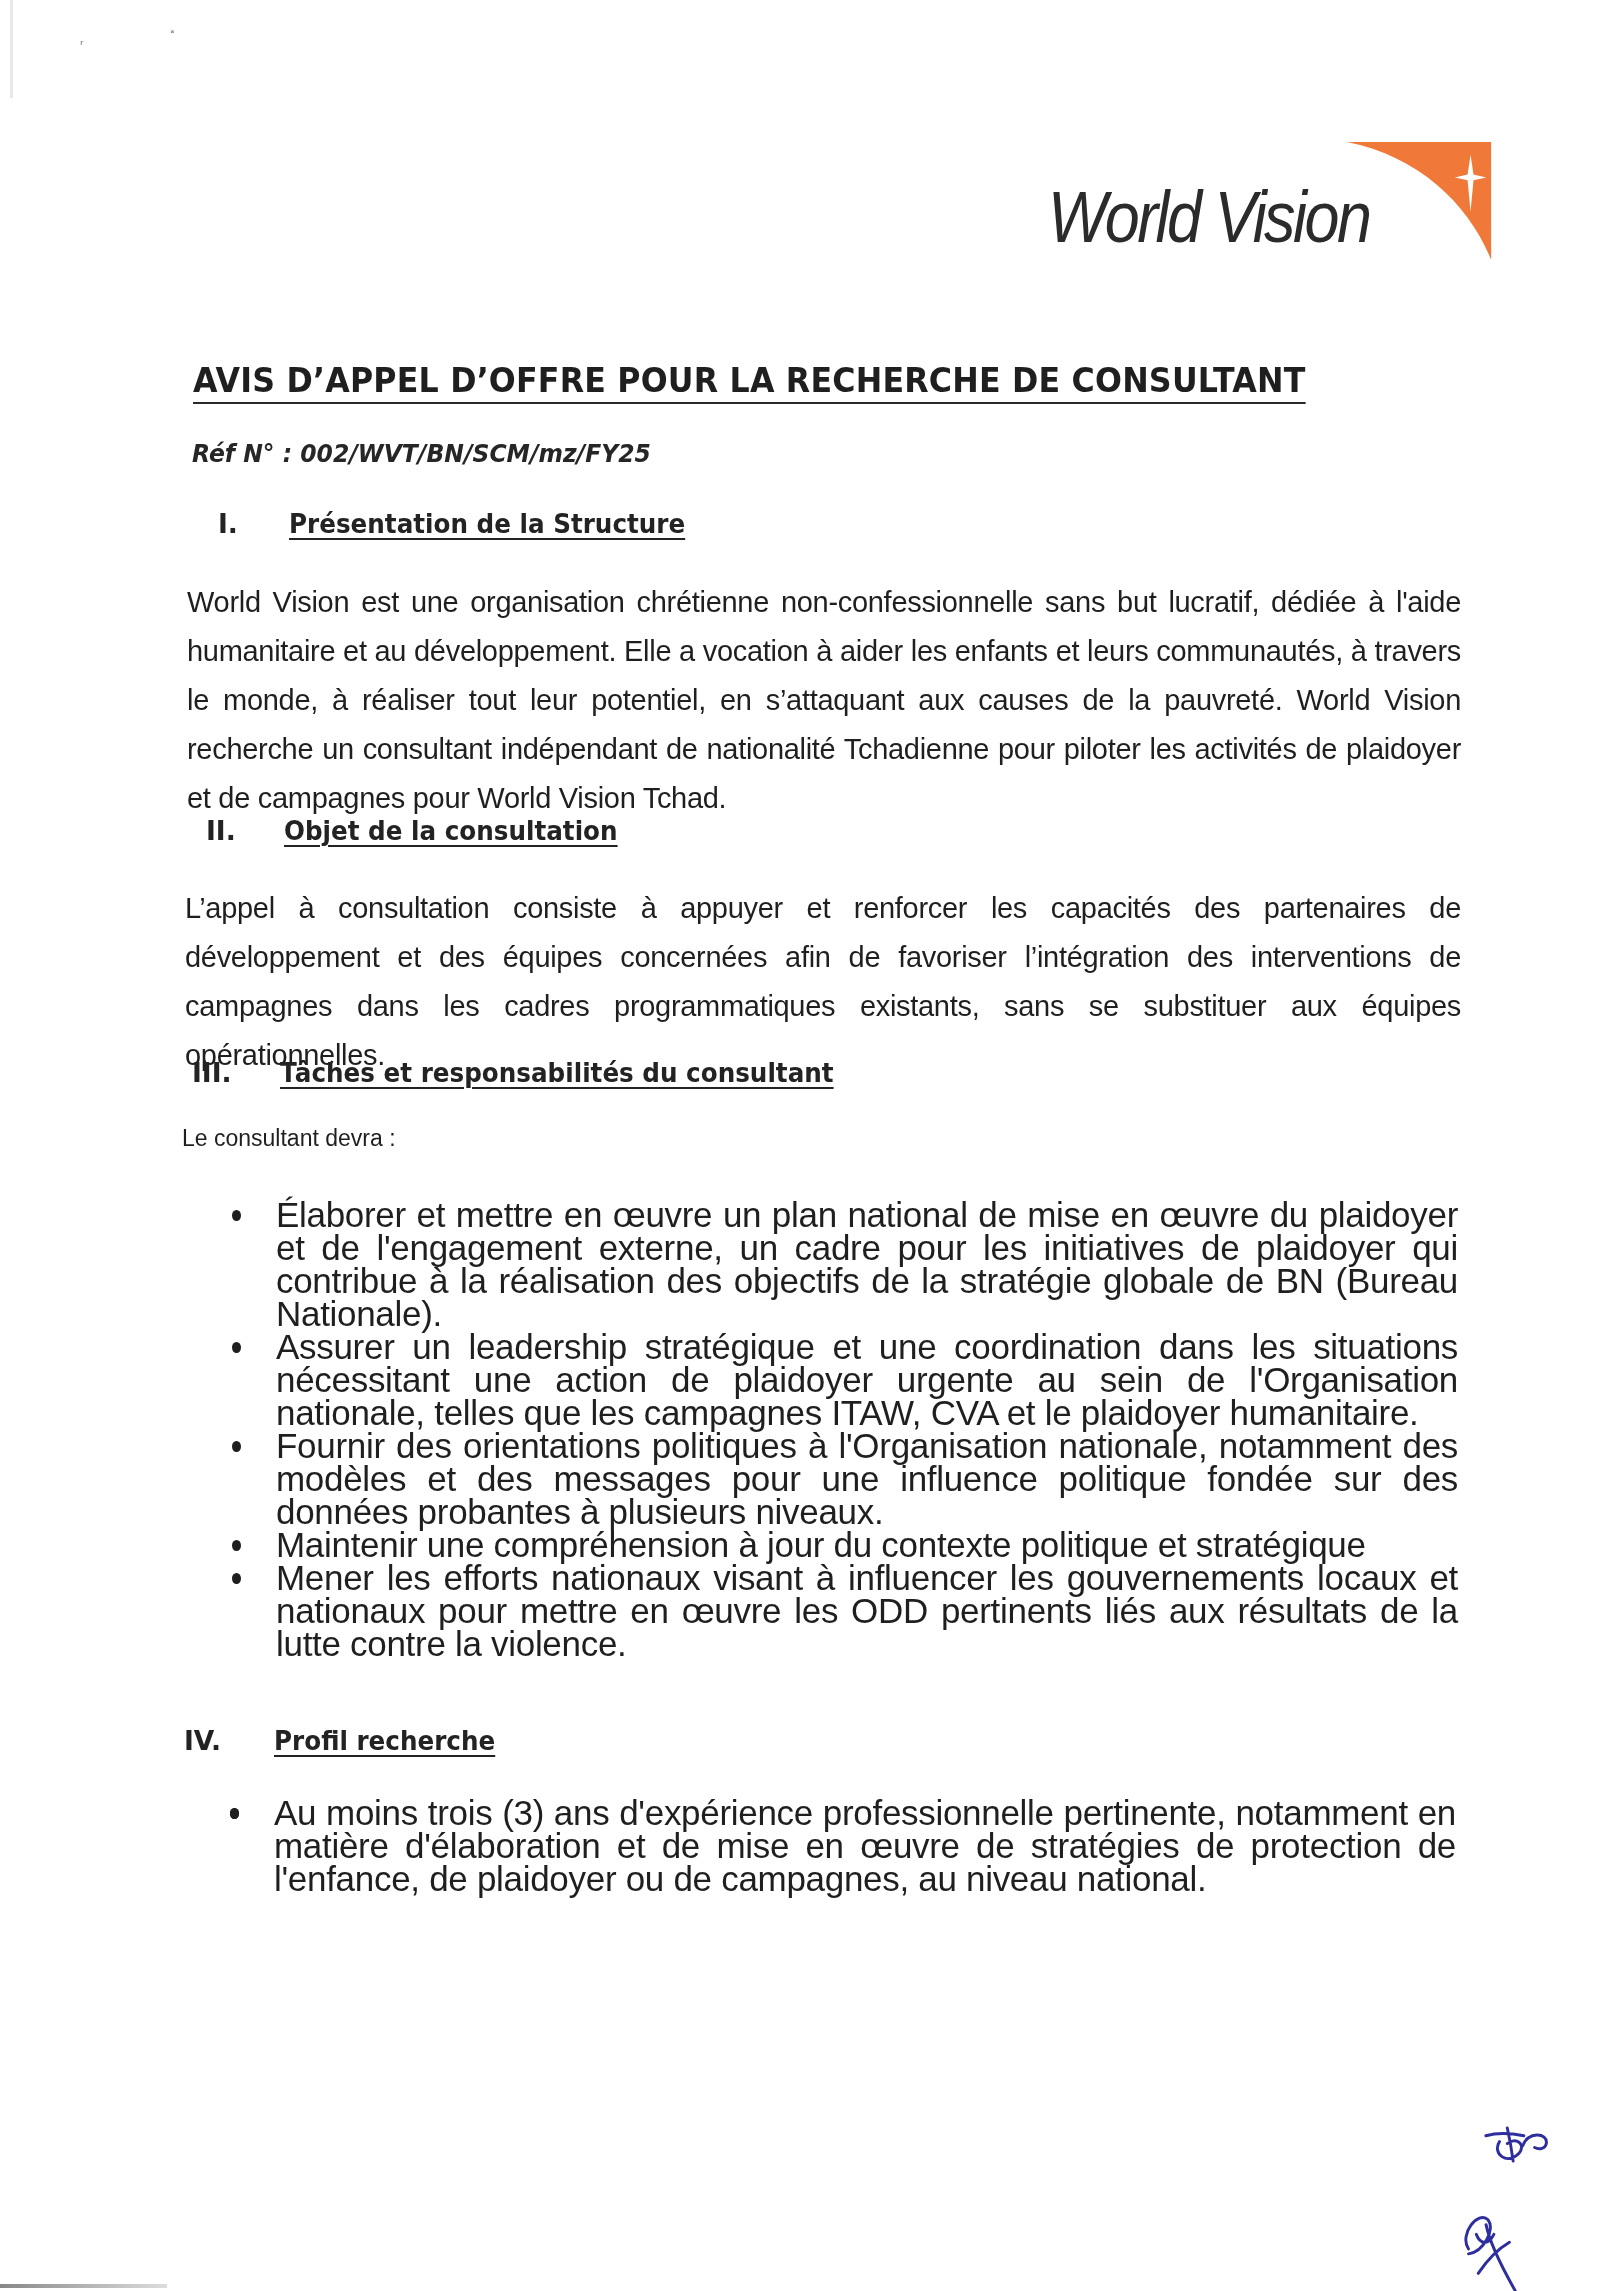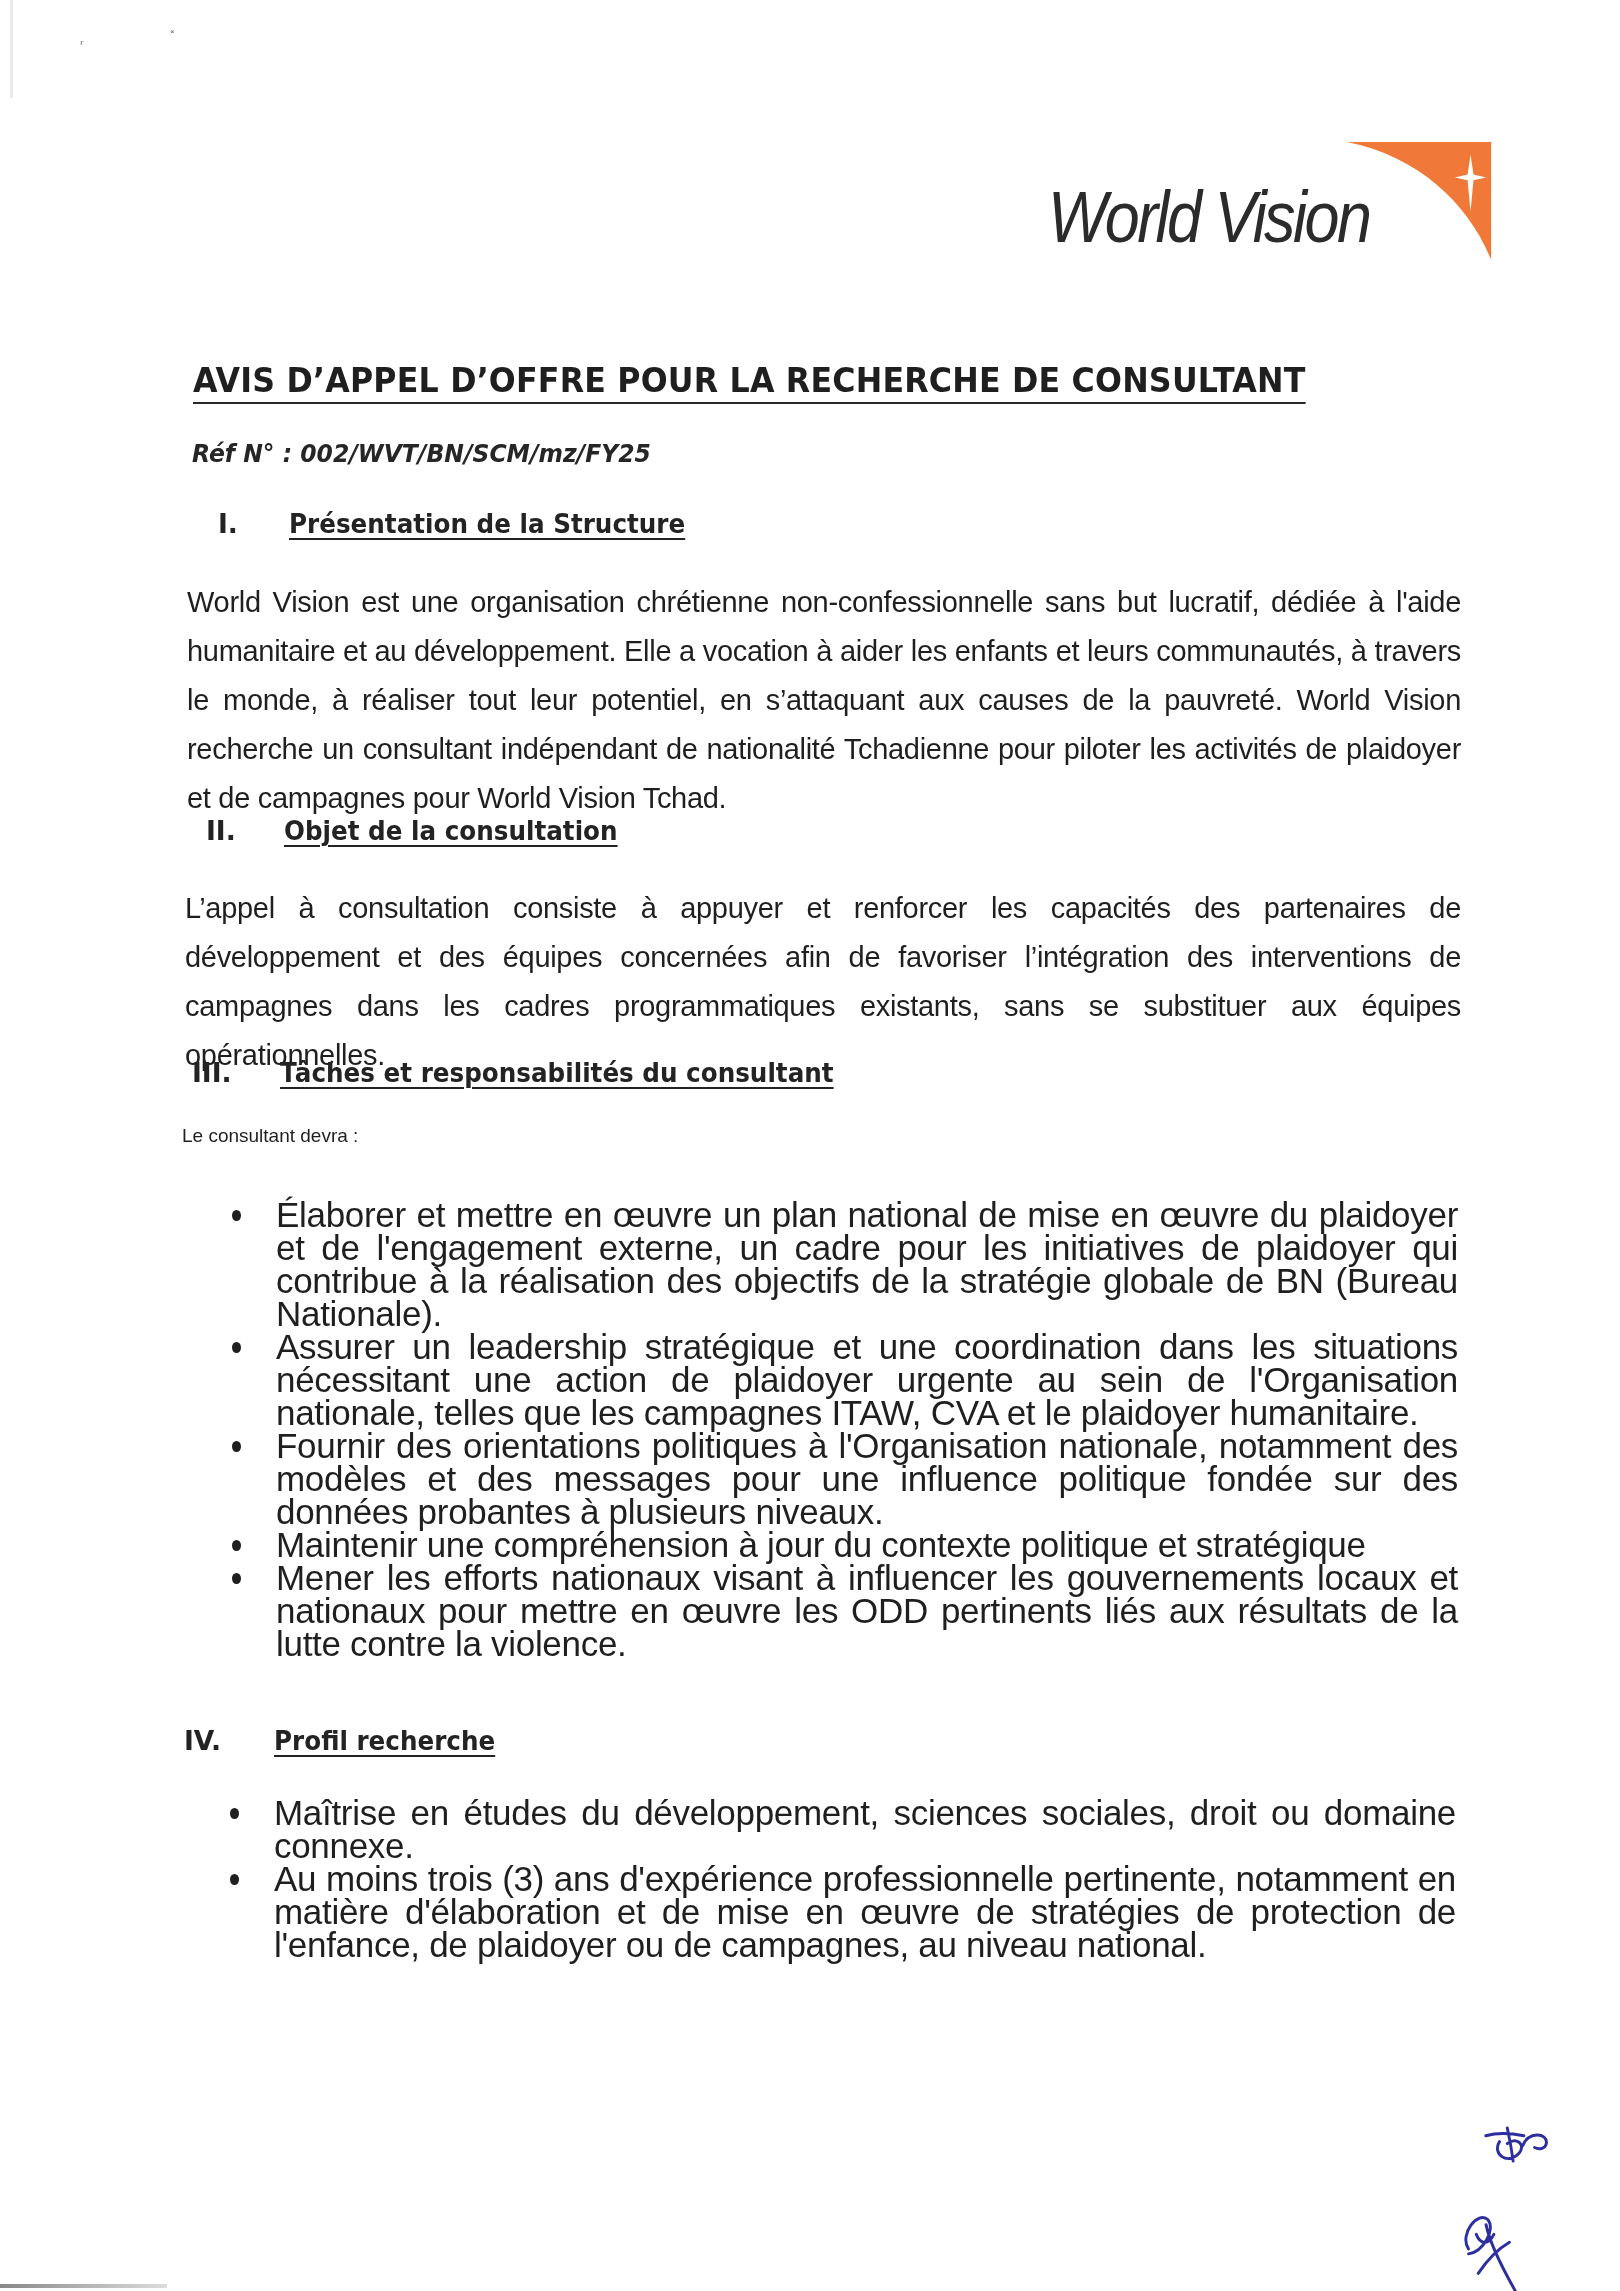--- a/index.html
+++ b/index.html
@@ -18,21 +18,21 @@
   .doc-title { position: absolute; left: 193px; top: 361px; font-family: "DejaVu Sans", sans-serif; font-weight: bold; font-size: 33px; color: #1f1f1f; white-space: nowrap; border-bottom: 2.9px solid #2a2a2a; padding-bottom: 2px; transform: scaleX(0.96); transform-origin: left top; letter-spacing: 0.2px; }
   .doc-ref { position: absolute; left: 192px; top: 438px; font-family: "DejaVu Sans", sans-serif; font-weight: bold; font-style: italic; font-size: 25.5px; color: #262626; white-space: nowrap; transform: scaleX(0.92); transform-origin: left top; }
 
   
   .sec { position: absolute; font-family: "DejaVu Sans", sans-serif; font-weight: bold; font-size: 26.5px; color: #232323; white-space: nowrap; }
   .sec .num { position: absolute; left: 0; top: 0; }
   .sec .label { position: absolute; top: 0; text-decoration: underline; text-decoration-thickness: 2px; text-underline-offset: 4.9px; transform: scaleX(0.93); transform-origin: left top; }
 
   
   .para { position: absolute; font-family: "Liberation Sans", sans-serif; font-size: 29px; line-height: 49px; color: #1f1f1f; text-align: justify; text-align-last: left; letter-spacing: -0.3px; }
-  .intro { position: absolute; font-family: "Liberation Sans", sans-serif; font-size: 19px; color: #1f1f1f; white-space: nowrap; }
+  .intro { position: absolute; font-family: "Liberation Sans", sans-serif; font-size: 23px; color: #1f1f1f; white-space: nowrap; }
 
   ul.bullets { position: absolute; margin: 0; padding: 0; list-style: none; font-family: "Liberation Sans", sans-serif; font-size: 35px; line-height: 33px; color: #1f1f1f; letter-spacing: -0.3px; }
   ul.bullets li { position: relative; padding-left: 49px; text-align: justify; text-align-last: left; margin: 0; }
   ul.bullets li .dot { position: absolute; left: 4.9px; top: 11.8px; width: 8.8px; height: 10.8px; border-radius: 50%; background: #1f1f1f; }
 
   
   .sig { position: absolute; }
 </style>
 </head>
 <body>
@@ -78,21 +78,21 @@
     <li><span class="dot"></span><span>Fournir des orientations politiques à l'Organisation nationale, notamment des modèles et des messages pour une influence politique fondée sur des données probantes à plusieurs niveaux.</span></li>
     <li><span class="dot"></span><span>Maintenir une compréhension à jour du contexte politique et stratégique</span></li>
     <li><span class="dot"></span><span>Mener les efforts nationaux visant à influencer les gouvernements locaux et nationaux pour mettre en œuvre les ODD pertinents liés aux résultats de la lutte contre la violence.</span></li>
   </ul>
 
   <div class="sec" style="left:184px;top:1725px;">
     <span class="num">IV.</span>
     <span class="label" style="left:90px;">Profil recherche</span>
   </div>
   <ul class="bullets" style="left:225px;top:1796px;width:1231px;">
-    <li><span class="dot"></span><span>Maîtrise en études du développement, sciences sociales, droit ou domaine connexe.</span></li>
+    <li><span class="dot"></span></li>
     <li><span class="dot"></span><span>Au moins trois (3) ans d'expérience professionnelle pertinente, notamment en matière d'élaboration et de mise en œuvre de stratégies de protection de l'enfance, de plaidoyer ou de campagnes, au niveau national.</span></li>
   </ul>
 
   <svg class="sig" style="left:1480px;top:2122px;" width="78" height="49" viewBox="0 0 80 50">
     <path d="M 6 14 C 20 10, 35 12, 45 14 M 28 6 C 30 15, 32 25, 34 40 M 20 20 C 12 32, 28 45, 40 32 C 48 22, 36 15, 28 22 M 44 24 C 48 10, 70 10, 68 22 C 67 28, 60 28, 56 26" fill="none" stroke="#2E2E9E" stroke-width="3" stroke-linecap="round"></path>
   </svg>
   <svg class="sig" style="left:1449px;top:2205px;" width="78" height="88" viewBox="0 0 80 90">
     <path d="M 20 45 C 10 30, 30 5, 40 15 C 48 25, 35 48, 20 50 M 28 30 C 32 40, 40 42, 46 30 M 38 20 C 42 40, 55 65, 68 88 M 30 70 C 40 55, 50 45, 62 38" fill="none" stroke="#2E2E9E" stroke-width="3" stroke-linecap="round"></path>
   </svg>
 </div>

